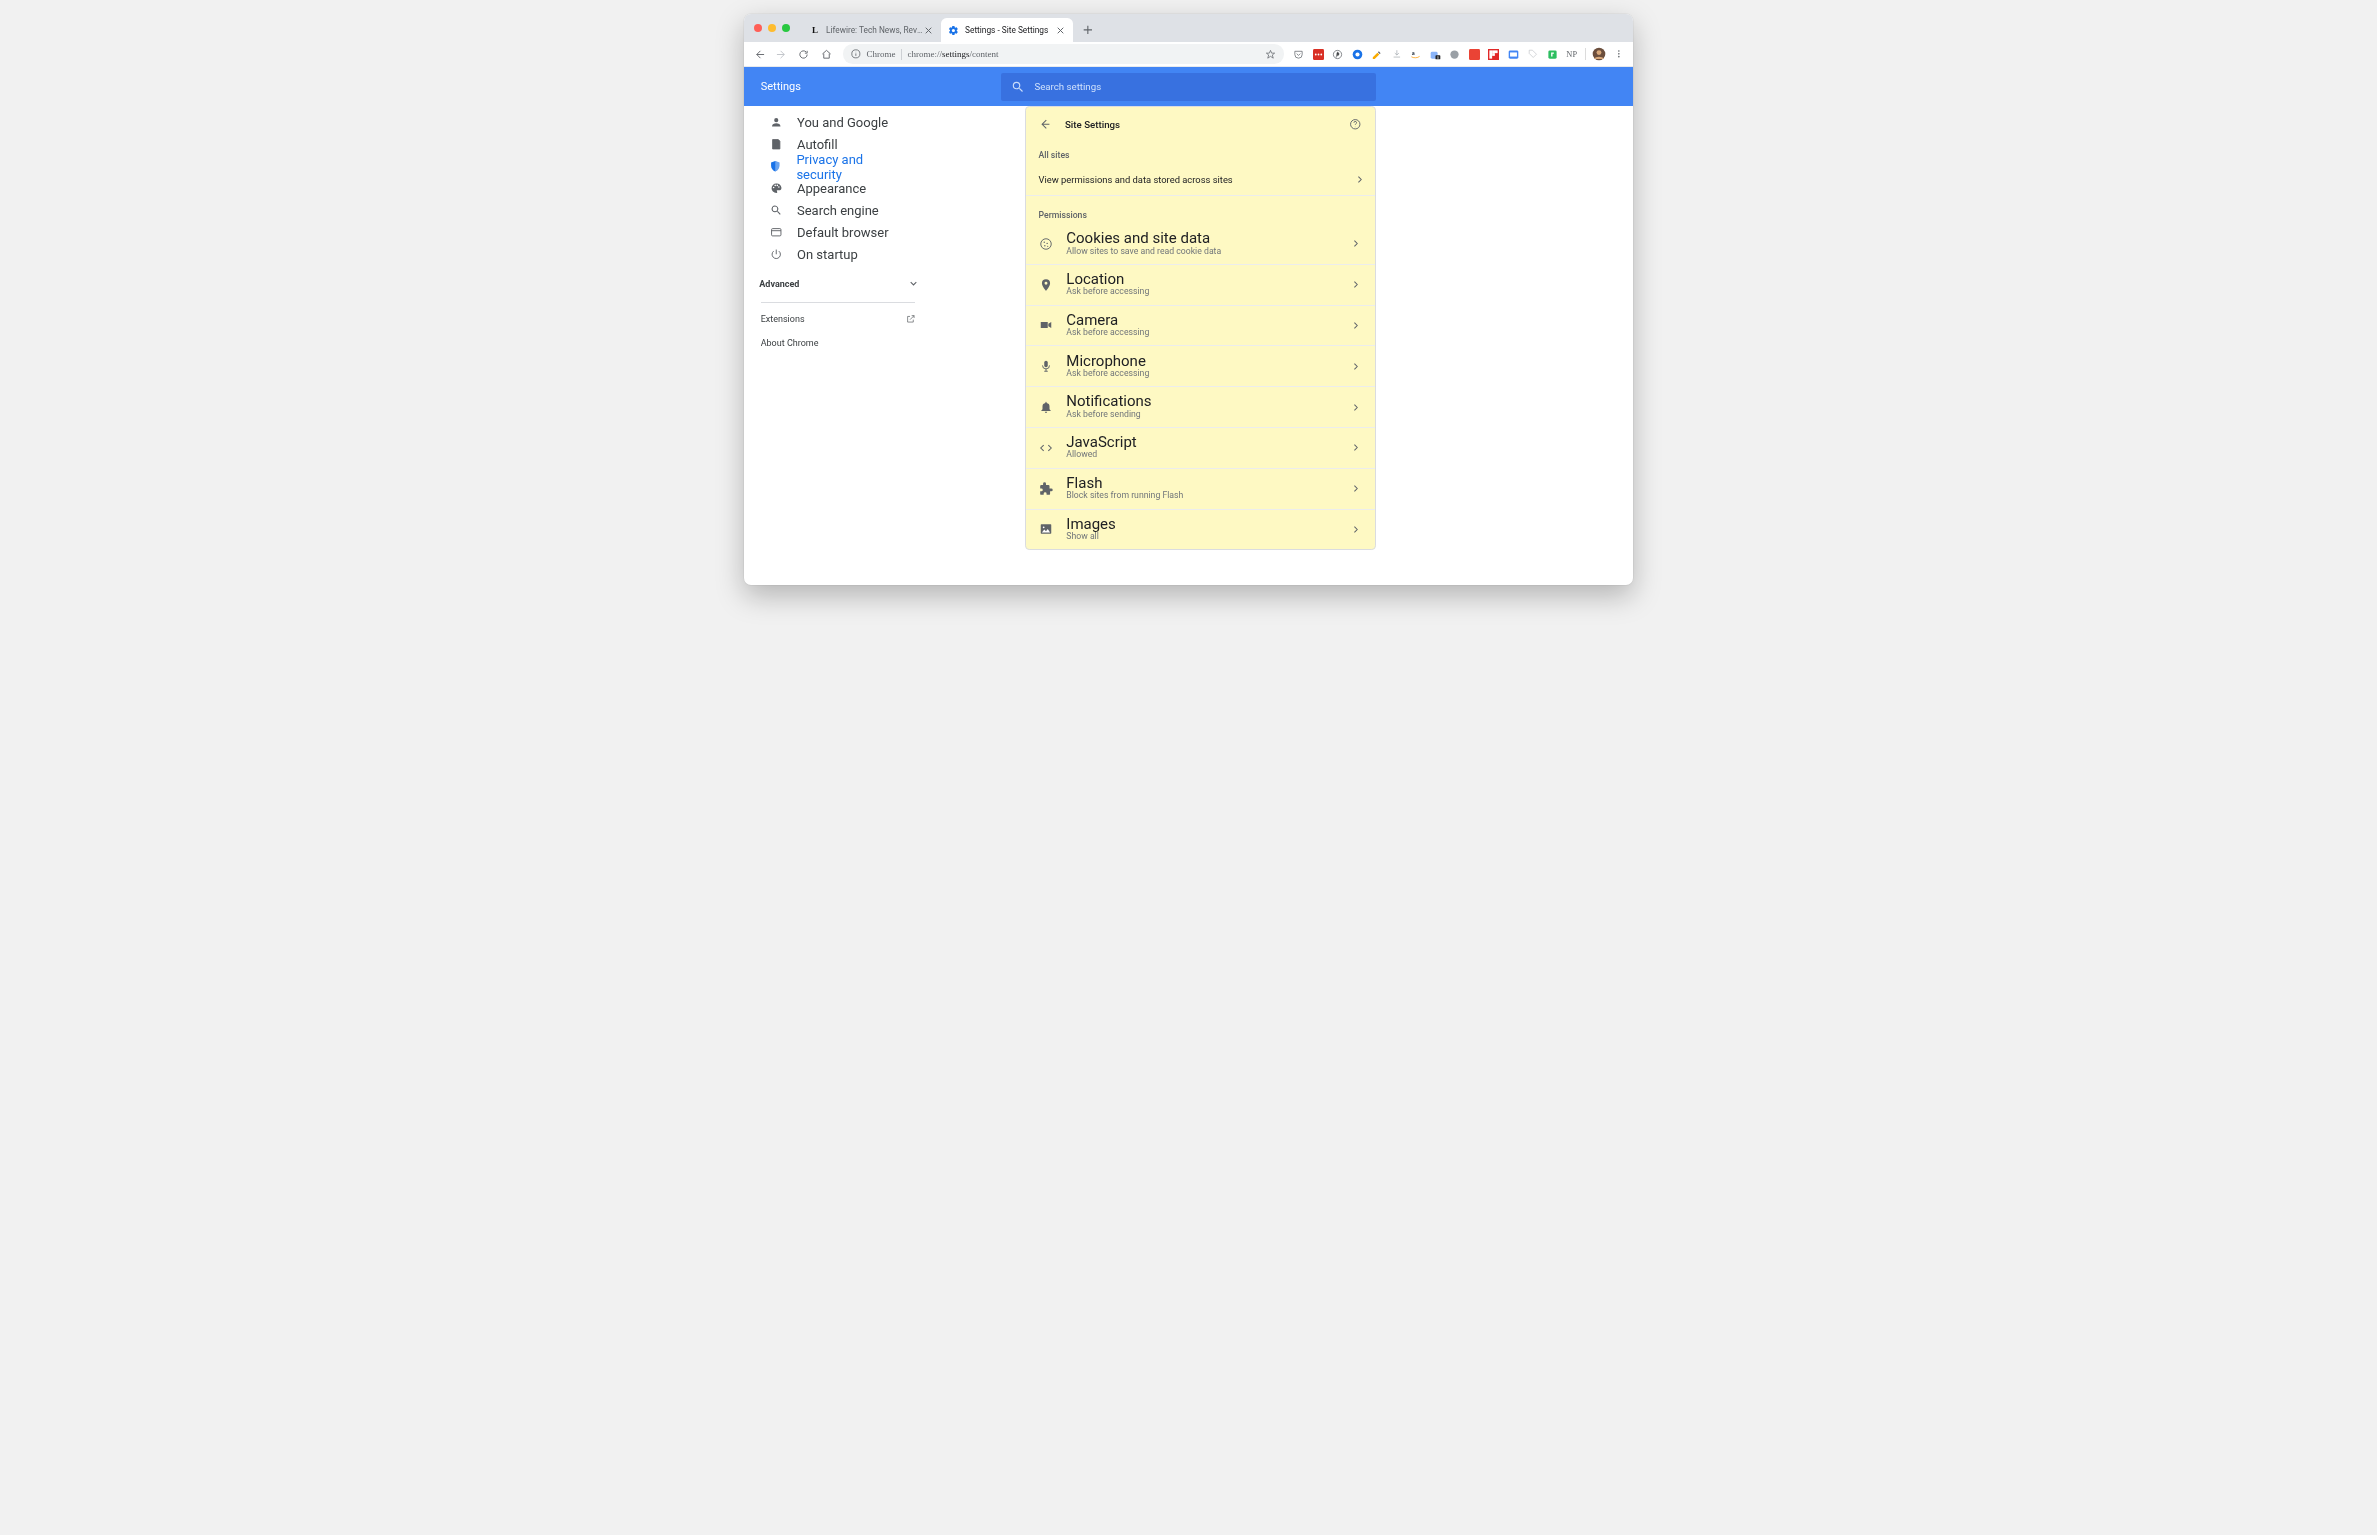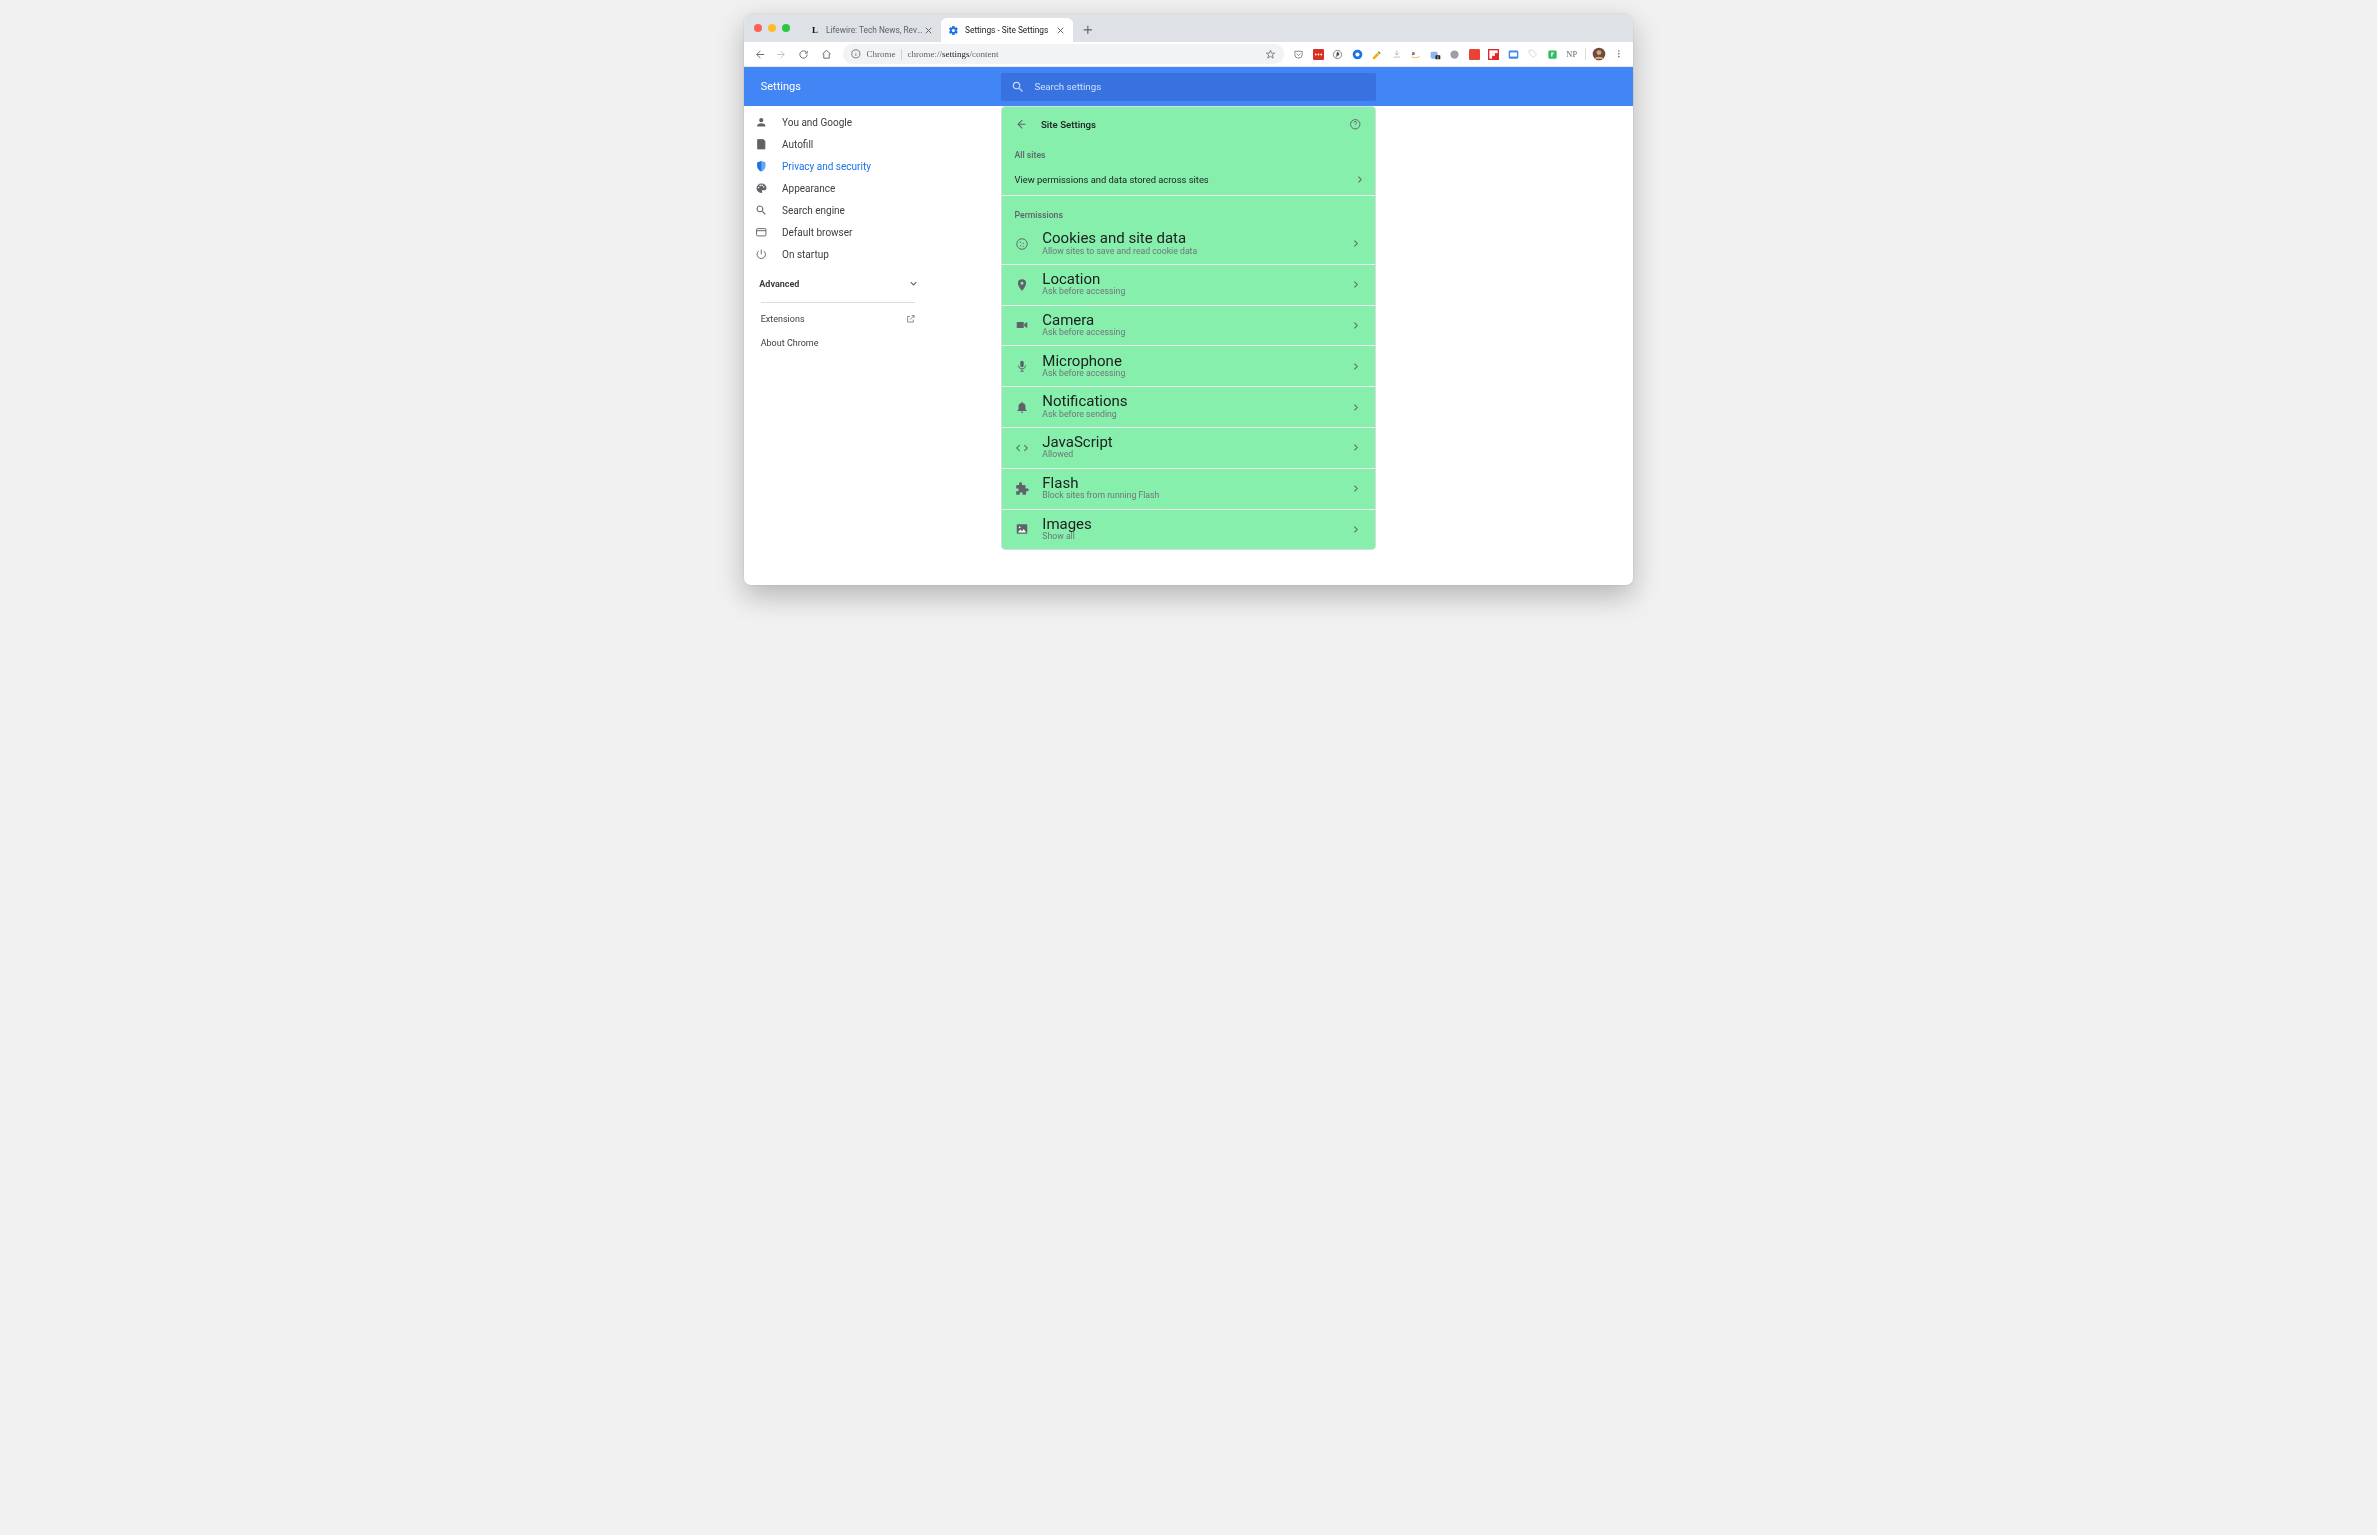--- a/index.html
+++ b/index.html
@@ -57,31 +57,31 @@
   .banner-title { color:#fff; font-size:11px; font-weight:400; padding-left:16.7px; width:257px; }
   .banner-search {
     flex:0 0 375px; height:28px; background:var(--blue-search); border-radius:2.1px;
     display:flex; align-items:center; padding:0 9.7px; color:#c9dcfa;
   }
   .banner-search svg{ width:14px;height:14px; fill:#c9dcfa; margin-right:9.7px;}
   .banner-search-text { font-size:9.7px; color:#cfe1fc; }
   
   .body { display:flex; height:479px; }
   .sidebar { width:188px; padding:5.6px 0; }
-  .sb-item { height:22px; display:flex; align-items:center; padding:0 10px; font-size:10px; color:#3c4043; gap:14px; cursor:pointer;}
+  .sb-item { height:22px; display:flex; align-items:center; padding:0 25px; font-size:13px; color:#3c4043; gap:14px; cursor:pointer;}
   .sb-item .sb-icon { width:14px; height:14px; display:flex;align-items:center;justify-content:center; color:#5f6368;}
   .sb-item.active { color: var(--blue); }
   .sb-item.active .sb-icon { color: var(--blue); }
   .sb-section { height:28px; display:flex; align-items:center; justify-content:space-between; padding:0 15.3px; font-size:9px; color:#3c4043; cursor:pointer;font-weight:bold;}
   .sb-divider { height:0.7px; background:var(--border); margin:4.2px 16.7px 4.2px 16.7px; }
   .sb-simple { padding:7px 16.7px; font-size:9px; color:#3c4043; display:flex; justify-content:space-between; align-items:center; cursor:pointer;}
   
   .main { flex:1; display:flex; justify-content:flex-start; padding:0; }
   .content-col { width:375px; margin-left:69px; }
-  .card { border:0.7px solid var(--border); border-radius:4.2px; background:#86efac; }
+  .card { border:0.7px solid var(--border); border-radius:4.2px; background:#fef9c3;margin-left:24px; }
   .page-header { height:35px; display:flex; align-items:center; padding:0 12.5px; gap:12.5px; }
   .page-header .back { width:14px;height:14px; color:#5f6368; display:flex;align-items:center;justify-content:center; cursor:pointer;}
   .page-header .title { font-size:9.7px; font-weight:500; flex:1; }
   .page-header .help { width:14px;height:14px;color:#5f6368;display:flex;align-items:center;justify-content:center;}
   .sec-label { font-size:8.7px; color:var(--grey-text); padding:8.3px 12.5px 4.2px; font-weight:500;}
   .row { display:flex; align-items:center; padding:8.3px 12.5px; cursor:pointer; }
   .row + .row { border-top:0.7px solid #eceded; }
   .row .r-icon { width:15.3px; height:15.3px; margin-right:12.5px; color:#5f6368; display:flex;align-items:center;justify-content:center; flex:none;}
   .row .r-text { flex:1; }
   .row .r-title { font-size:15px; color:#202124; line-height:12.5px; }

